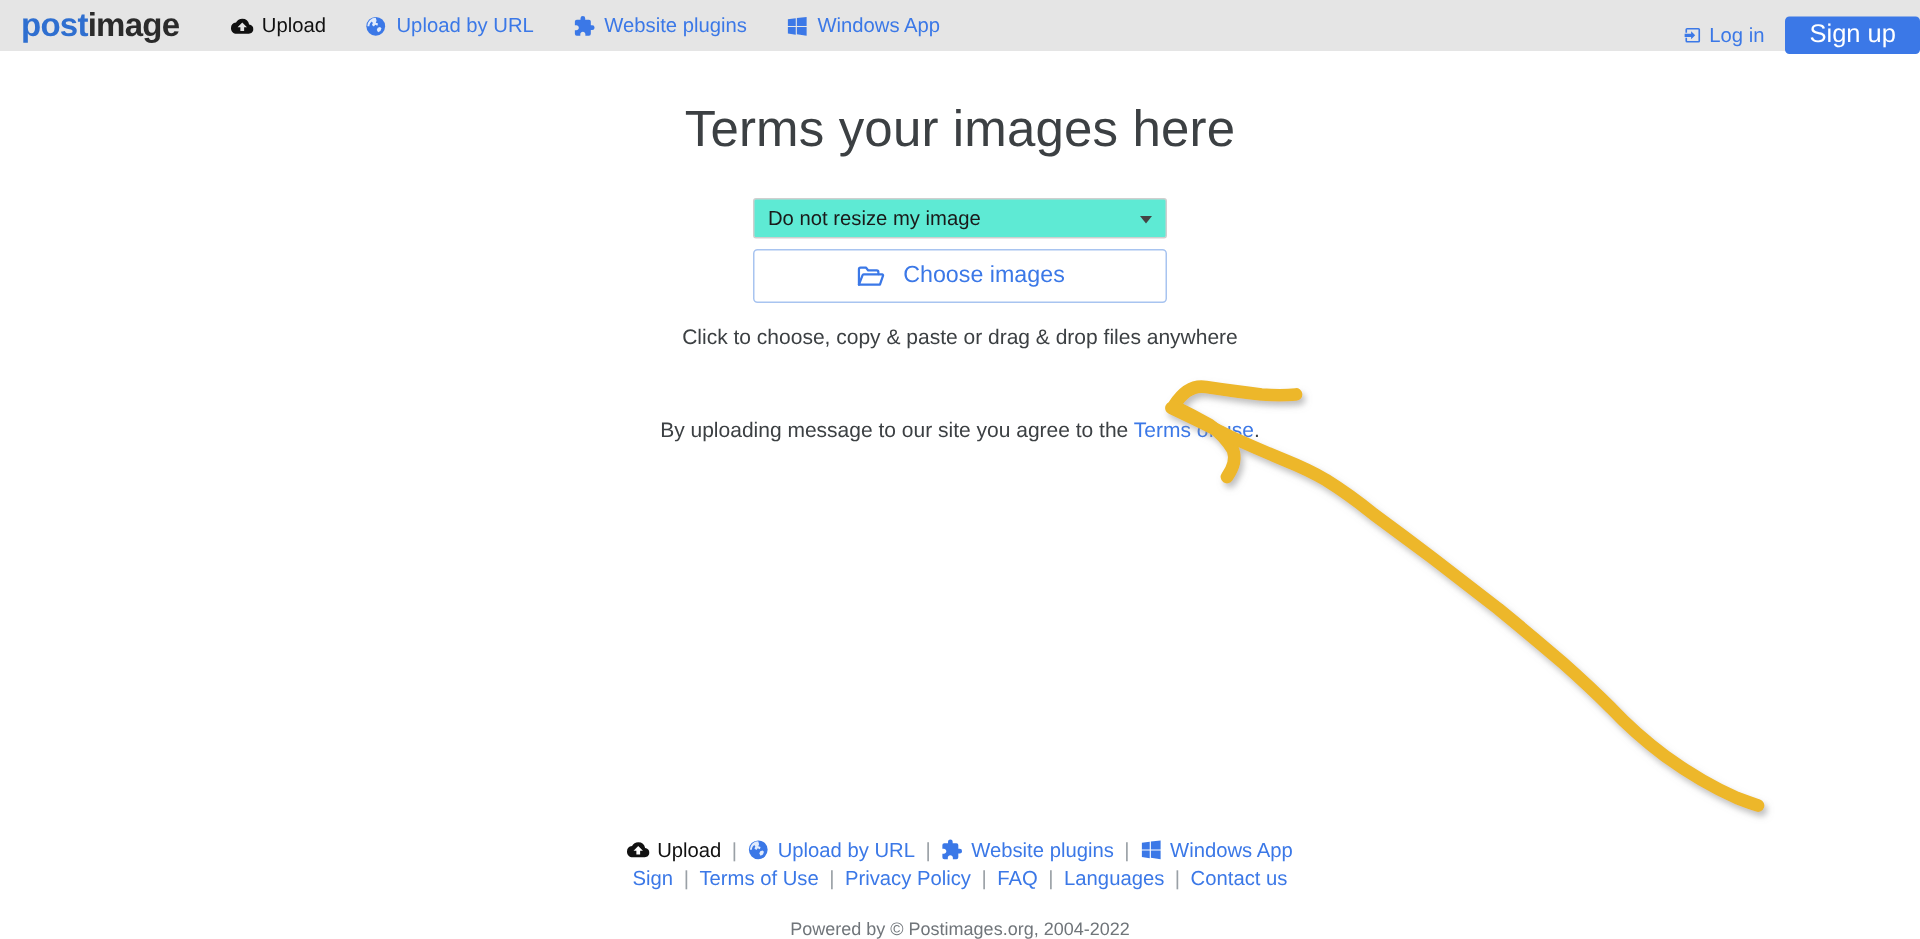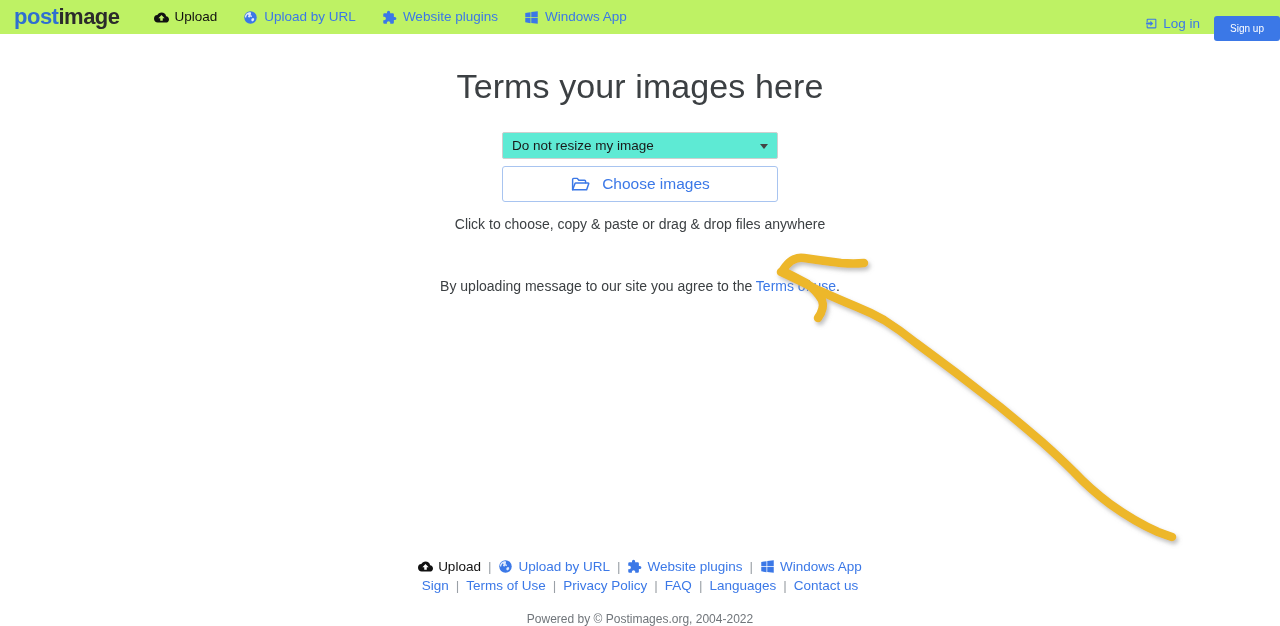--- a/index.html
+++ b/index.html
@@ -16,21 +16,21 @@
     width: 1280px; height: 626px;
     background: #ffffff;
     overflow: hidden;
   }
 
   
   .header {
     position: absolute; top: 0; left: 0;
     width: 1280px; height: 34px;
     display: flex; align-items: center;
-    background: #bef264;
+    background: #e5e5e5;
   }
   .logo {
     margin-left: 14px;
     font-size: 22px;
     font-weight: bold;
     letter-spacing: -0.5px;
     line-height: 1;
     white-space: nowrap;
     user-select: none;
   }
@@ -48,38 +48,38 @@
     font-size: 13.5px;
     color: #3b78e7;
     white-space: nowrap;
     text-decoration: none;
     cursor: pointer;
     line-height: 1;
   }
   .navitem.active { color: #111111; font-weight: normal; }
 
   .header-right {
-    position: absolute; right: 0; top: 16px;
+    position: absolute; right: 0; top: 6px;
     height: 34px;
-    display: flex; align-items: flex-start;
+    display: flex; align-items: center;
   }
   .login-link {
     display: flex; align-items: center; gap: 5px;
     font-size: 13.5px;
     color: #3b78e7;
     white-space: nowrap;
     cursor: pointer;
   }
   .signup-btn {
     margin-left: 14px;
     height: 25px;
     padding: 0 16px;
     background: #3b78e7;
     color: #ffffff;
-    font-size: 10px;
+    font-size: 17px;
     border: none;
     border-radius: 3px;
     display: flex; align-items: center;
     white-space: nowrap;
     cursor: pointer;
     font-family: "Liberation Sans", sans-serif;
     position: relative;
     left: 0;
     overflow: hidden;
   }

